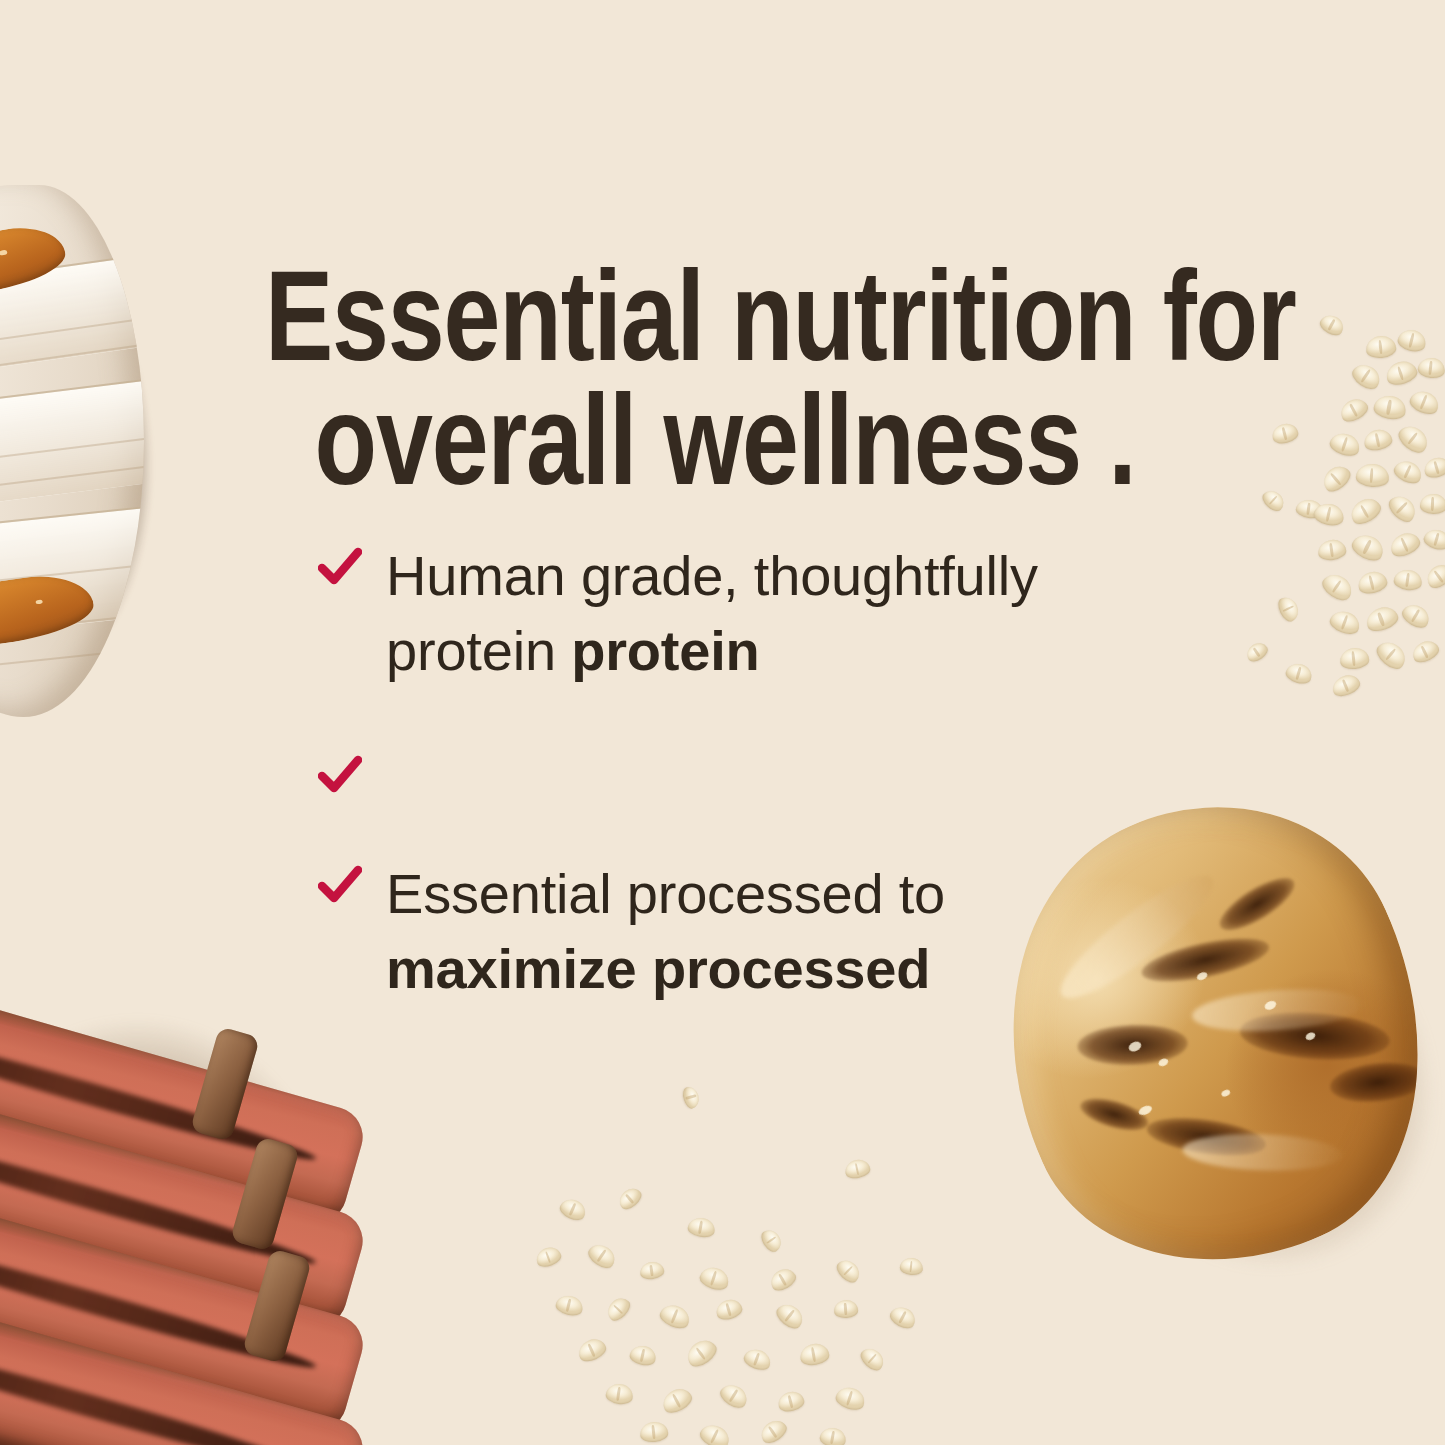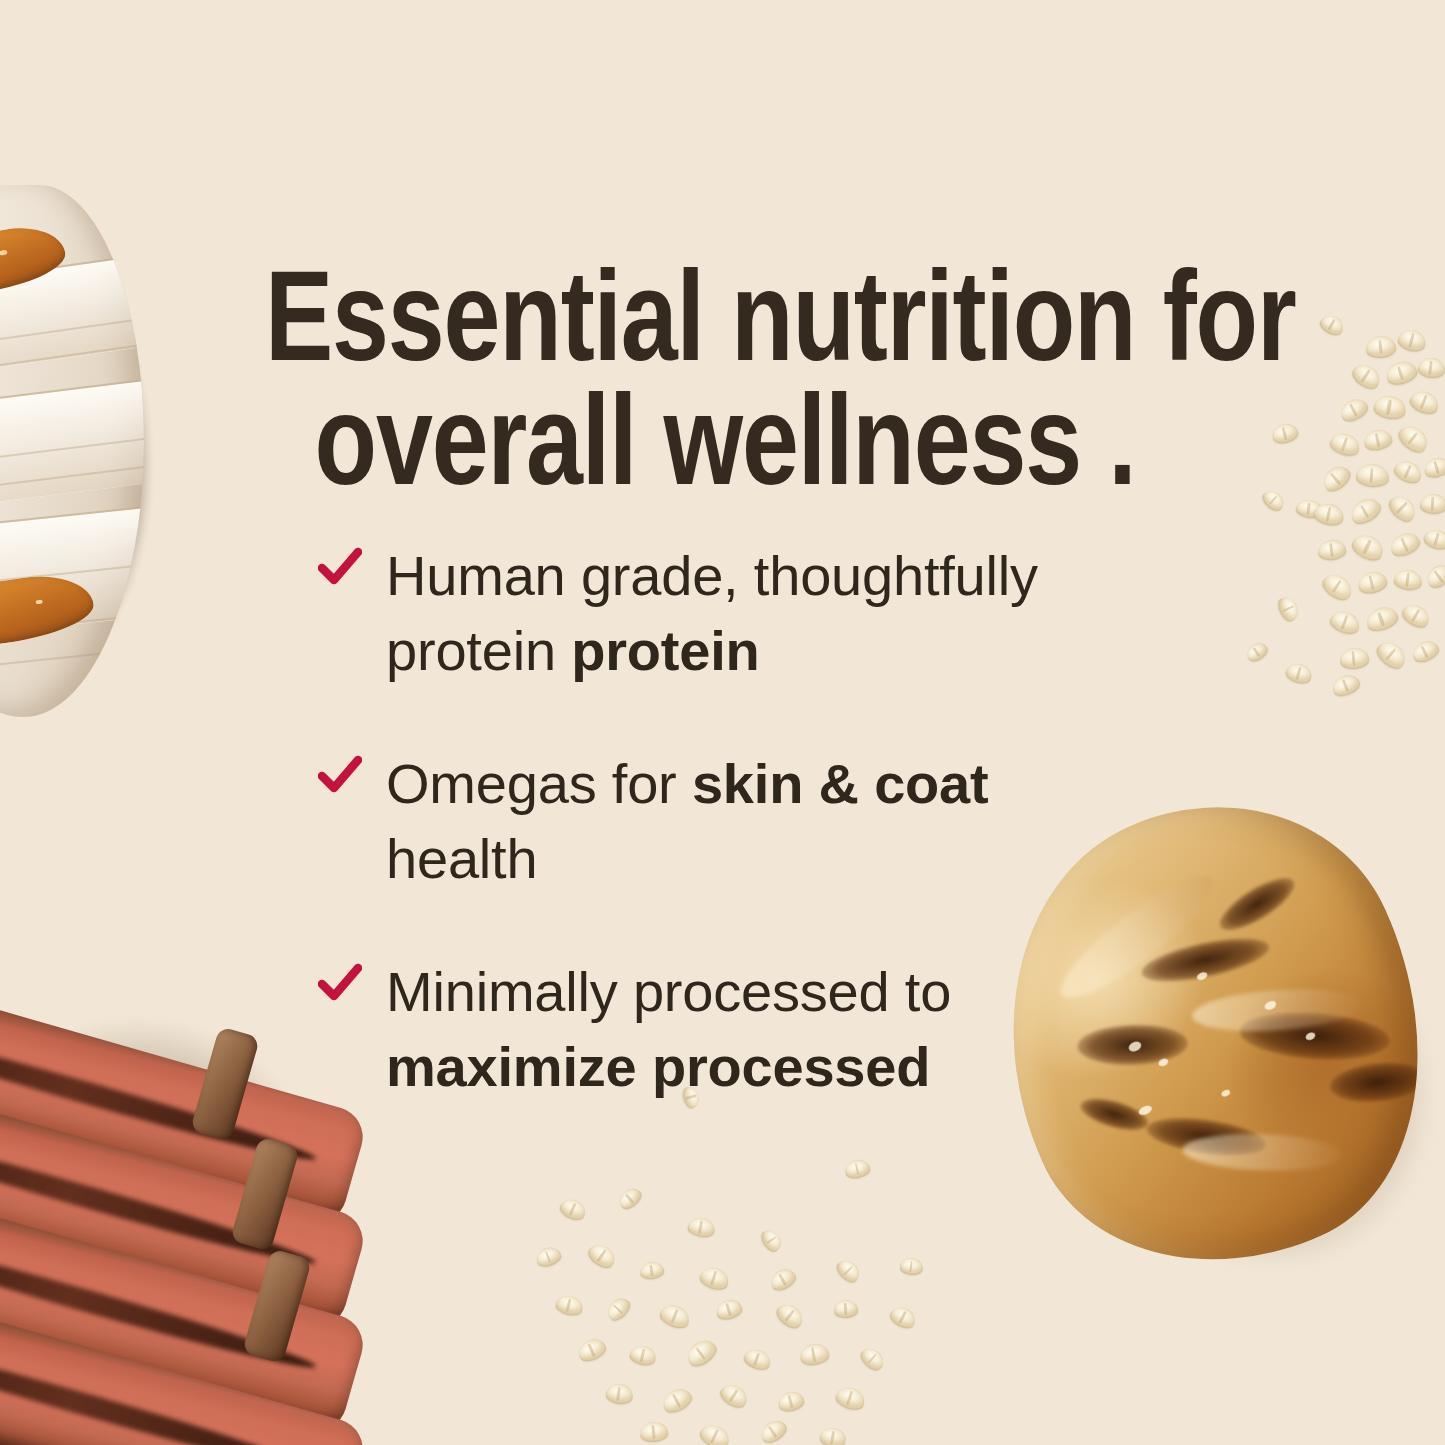--- a/index.html
+++ b/index.html
@@ -454,32 +454,29 @@
           <span class="lb"><span>protein </span><b>protein</b></span>
         </span>
       </li>
 
       <li class="bullet">
         <span class="check">
           <svg viewBox="0 0 44 44" aria-hidden="true">
             <path d="M4 22 L16 34 L40 6" fill="none" stroke="#c4123f" stroke-width="8.5" stroke-linecap="round" stroke-linejoin="round"></path>
           </svg>
         </span>
-        <span class="bullet-text" style="color: rgb(47, 38, 28);">
-          <span>Omegas for </span><b>skin &amp; coat</b><span> health</span>
-        </span>
       </li>
 
       <li class="bullet">
         <span class="check">
           <svg viewBox="0 0 44 44" aria-hidden="true">
             <path d="M4 22 L16 34 L40 6" fill="none" stroke="#c4123f" stroke-width="8.5" stroke-linecap="round" stroke-linejoin="round"></path>
           </svg>
         </span>
         <span class="bullet-text" style="color: rgb(47, 38, 28);">
-          <span class="lb">Minimally processed to</span>
+          <span class="lb">Essential processed to</span>
           <b class="lb">maximize processed</b>
         </span>
       </li>
 
     </ul>
   </div>
 </div>
 
 </body></html>

